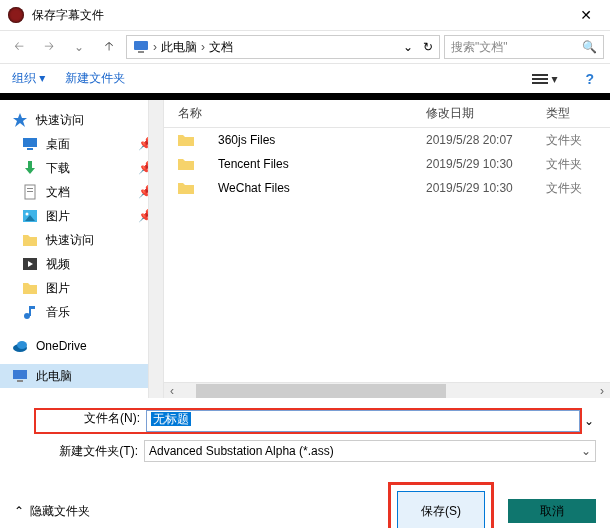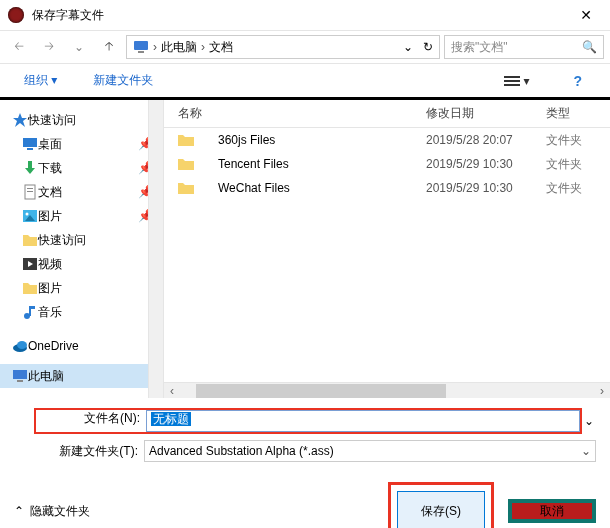--- a/index.html
+++ b/index.html
@@ -8,27 +8,27 @@
 .titlebar .appicon { width: 16px; height: 16px; margin-right: 8px; border-radius: 50%; background: #8b1a1a; box-shadow: inset 0 0 3px #000; }
 .titlebar .title { flex: 1; }
 .titlebar .close { padding: 2px 10px; font-size: 14px; }
 .navrow { height: 34px; display: flex; align-items: center; border-top: 1px solid #e5e5e5; border-bottom: 1px solid #e5e5e5; padding: 0 6px; gap: 4px; }
 .navbtn { width: 26px; height: 24px; display: flex; align-items: center; justify-content: center; color: #888; }
 .navbtn.dark { color: #333; }
 .pathbox { flex: 1; height: 24px; border: 1px solid #ccc; display: flex; align-items: center; padding: 0 6px; gap: 4px; }
 .pathbox .sep { color: #555; }
 .pathbox .spacer { flex: 1; }
 .searchbox { width: 160px; height: 24px; border: 1px solid #ccc; display: flex; align-items: center; padding: 0 6px; color: #888; gap: 6px; }
-.toolrow { height: 36px; display: flex; align-items: center; padding: 0 24px; gap: 36px; border-bottom: 3px solid #000000; }
+.toolrow { height: 36px; display: flex; align-items: center; padding: 0 12px; gap: 20px; border-bottom: 7px solid #000000; }
 .toolrow .label { color: #1a66cc; }
 .toolrow .spacer { flex: 1; }
 .toolrow .iconbtn { color: #333; padding: 2px 4px; display: flex; align-items: center; gap: 3px; }
 .body { display: flex; height: 298px; }
 .sidebar { width: 164px; border-right: 1px solid #e5e5e5; overflow: hidden; position: relative; padding-top: 8px; }
-.siderow { display: flex; align-items: center; height: 24px; padding-left: 22px; }
+.siderow { display: flex; align-items: center; height: 24px; padding-left: 22px; gap: 8px; }
 .siderow.top { padding-left: 12px; }
 .siderow.active { background: #cce4f7; }
 .siderow .pin { margin-left: auto; margin-right: 10px; color: #aaa; }
 .siderow .icon { width: 16px; height: 16px; flex-shrink: 0; }
 .sidebar .vscroll { position: absolute; right: 0; top: 0; bottom: 0; width: 15px; border-left: 1px solid #e5e5e5; background: #f0f0f0; }
 .main { flex: 1; display: flex; flex-direction: column; position: relative; }
 .cols { display: flex; height: 28px; align-items: center; border-bottom: 1px solid #e5e5e5; padding-left: 14px; color: #444; }
 .cols .c1 { width: 248px; }
 .cols .c2 { width: 120px; }
 .cols .c3 { flex: 1; }
@@ -46,21 +46,21 @@
 .formrow .lab { width: 110px; text-align: right; padding-right: 6px; }
 .filename-wrap { flex: 1; border: 2px solid #e93323; display: flex; }
 .filename-wrap .lab { border: none; }
 .filename-input { flex: 1; height: 22px; border: 1px solid #7a9fd4; padding: 0 4px; }
 .filename-input span { background: #0078d7; color: #ffffff; padding: 0 2px; }
 .filetype-select { flex: 1; height: 22px; border: 1px solid #ccc; padding: 0 4px; display: flex; align-items: center; }
 .dd { margin-left: auto; color: #555; }
 .footer { display: flex; align-items: center; padding: 10px 14px; gap: 14px; }
 .footer .hide { display: flex; align-items: center; gap: 6px; }
 .footer .spacer { flex: 1; }
-.btn { width: 88px; height: 24px; border: 4px solid #0f766e; background: #b91c1c; display: flex; align-items: center; justify-content: center; }
+.btn { width: 88px; height: 24px; border: 2px solid #0f766e; background: #0f766e; display: flex; align-items: center; justify-content: center; }
 .btn.primary-wrap { border: 3px solid #e93323; padding: 6px; width: auto; height: auto; background: transparent; }
 .btn.primary { border: 1px solid #0078d7; background: #e5f1fb; width: 88px; height: 40px; }
 svg { display: block; }
 </style>
 </head>
 <body>
 
 <div class="titlebar">
   <div class="appicon"></div>
   <div class="title">保存字幕文件</div>

